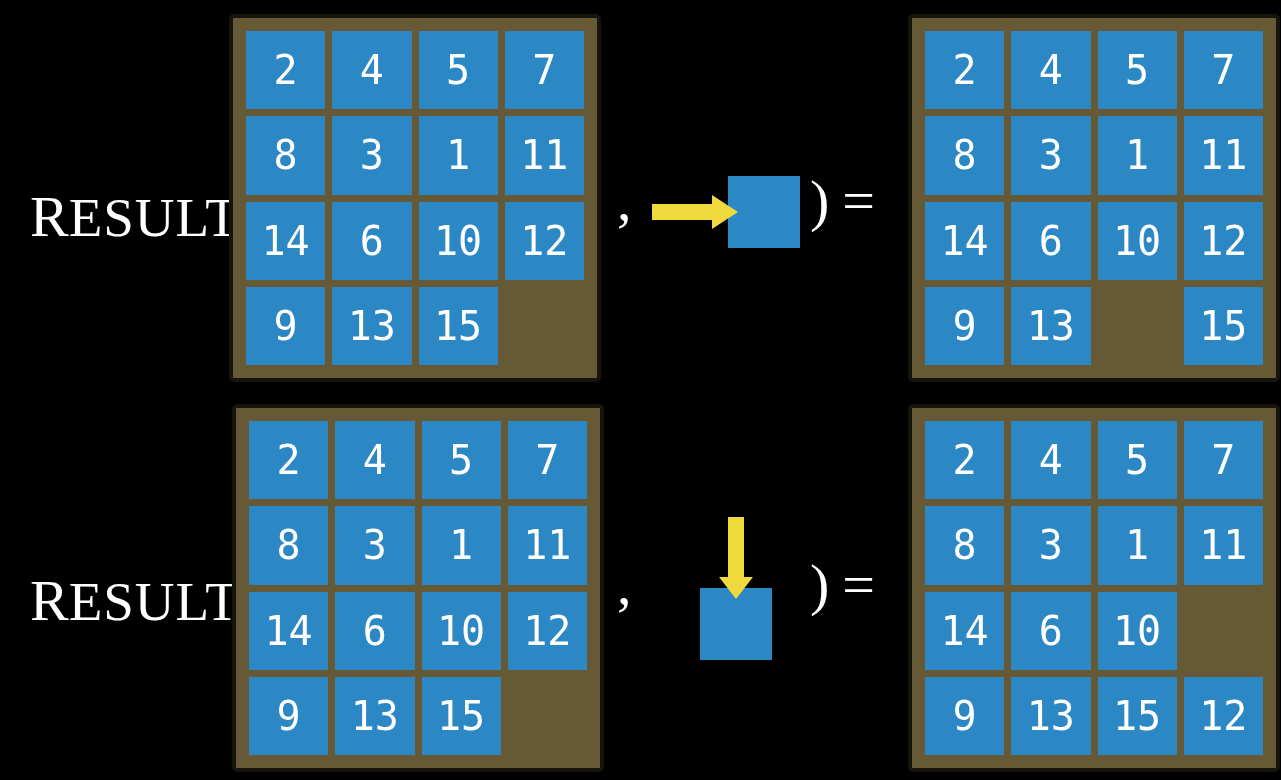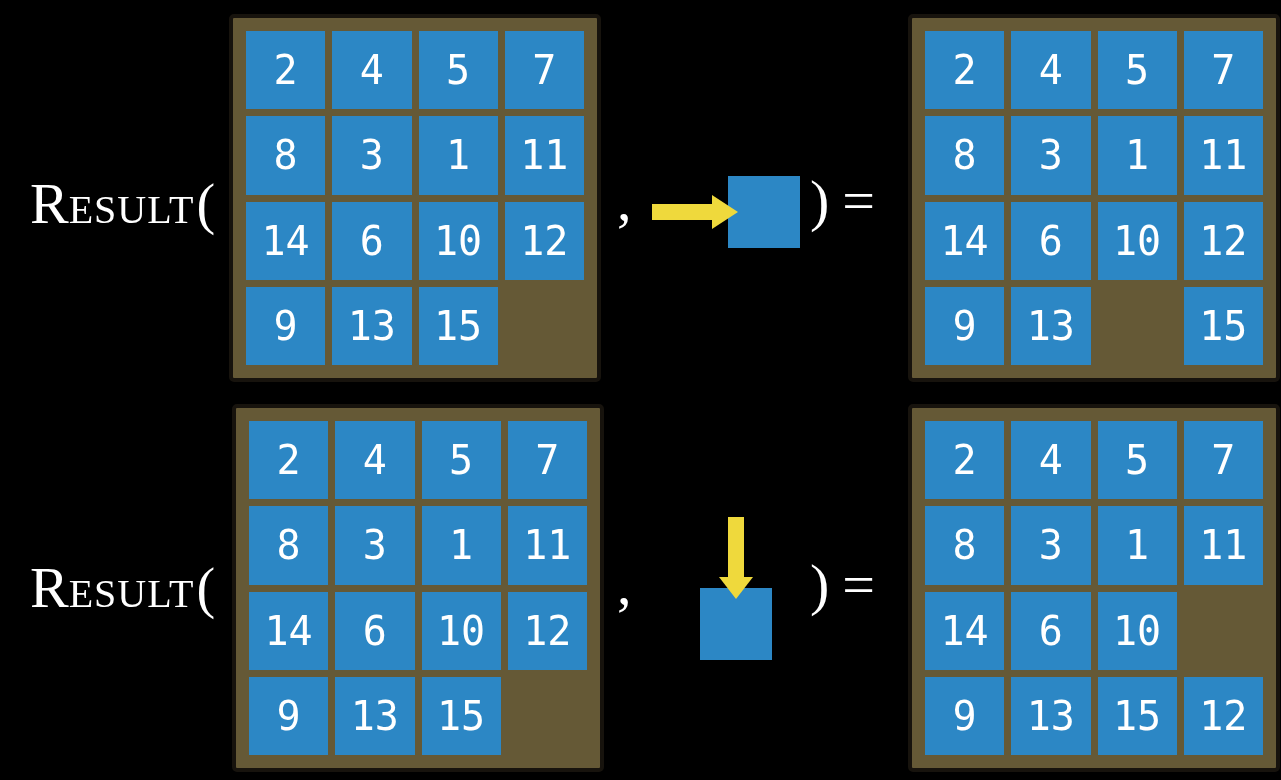--- a/index.html
+++ b/index.html
@@ -18,21 +18,21 @@
 
   
   .func {
     position: absolute;
     display: flex;
     align-items: baseline;
     color: #ffffff;
     white-space: nowrap;
   }
   .func .cap   { font-size: 58px; line-height: 1; }
-  .func .sc    { font-size: 40px; line-height: 1; letter-spacing: 1px; margin-top: 18px; }
+  .func .sc    { font-size: 55px; line-height: 1; letter-spacing: 1px; margin-top: 18px; }
   .func .paren { font-size: 56px; line-height: 1; margin-left: 2px; }
   #func-1 { left: 30px; top: 172px; }
   #func-2 { left: 30px; top: 556px; }
 
   
   .punct {
     position: absolute;
     color: #ffffff;
     font-size: 58px;
     line-height: 1;

